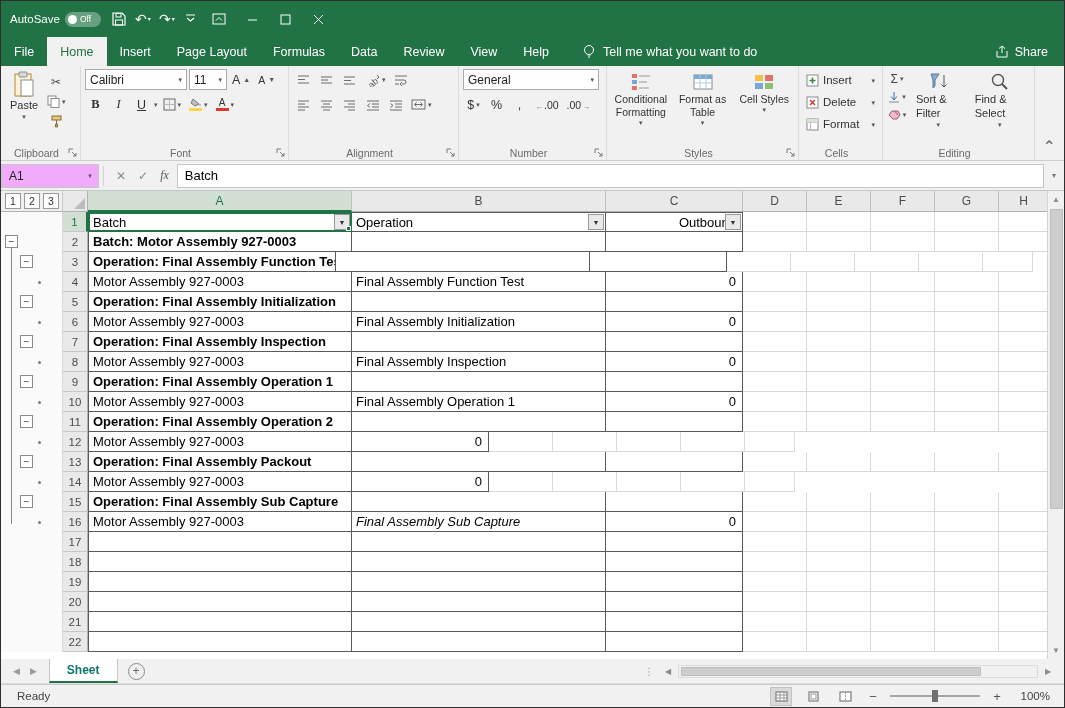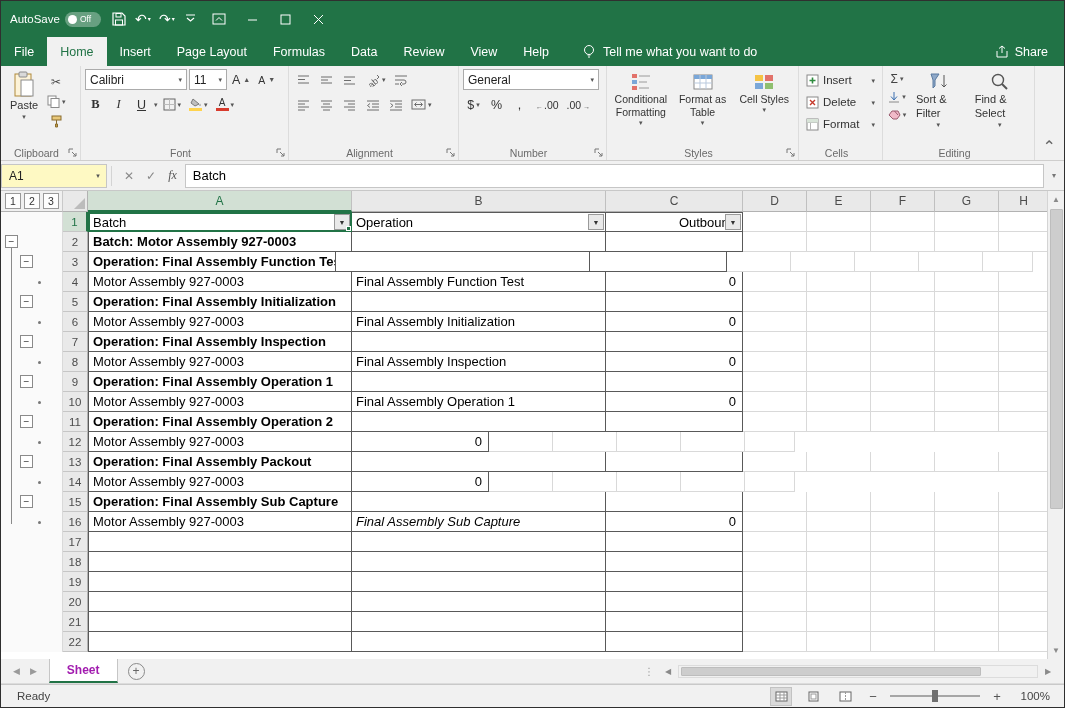--- a/index.html
+++ b/index.html
@@ -49,21 +49,21 @@
 .stylebtn{width:61px;display:flex;flex-direction:column;align-items:center;font-size:10.5px;color:#333;text-align:center;line-height:1.25;padding-top:2px}
 .cellbtn{display:flex;align-items:center;gap:4px;font-size:11.5px;height:22px;padding:0 3px;color:#333}
 .edwrap{display:flex;gap:4px}
 .edmini{display:flex;flex-direction:column;gap:1px;padding-top:1px}
 .supa{font-size:7px;color:#555;margin-left:1px}
 .decbtn{display:flex;align-items:baseline;font-size:10.5px;color:#333;gap:1px}
 .collapse-rb{position:absolute;right:8px;bottom:4px;color:#666}
 
 
 .fbar{height:30px;background:#f1f1f1;display:flex;align-items:center;border-bottom:1px solid #c8c8c8;flex:0 0 auto;padding:3px 0}
-.namebox{width:106px;height:24px;background:#fef9c3;border:1px solid #c6c6c6;display:flex;align-items:center;font-size:12px;padding-left:7px;color:#222}
+.namebox{width:98px;height:24px;background:#f0abfc;border:1px solid #c6c6c6;display:flex;align-items:center;font-size:12px;padding-left:7px;color:#222}
 .namebox .dd{margin-left:auto;width:16px;text-align:center}
 .fdiv{width:5px;height:20px;border-right:1px solid #d4d4d4;margin-right:4px}
 .fbtns{display:flex;align-items:center;color:#8a8a8a;font-size:12px;gap:12px;padding:0 8px}
 .fx{font-style:italic;font-family:"Liberation Serif",serif;color:#555}
 .fcontent{flex:1;height:24px;background:#fff;border:1px solid #c6c6c6;display:flex;align-items:center;padding-left:7px;font-size:13px;color:#000}
 .fexpand{width:20px;text-align:center;color:#777;font-size:8px}
 
 
 .grid{flex:1;position:relative;overflow:hidden;background:#fff}
 .ghrow{display:flex;height:21px}
@@ -95,21 +95,21 @@
 .filterbtn{position:absolute;right:1px;top:50%;transform:translateY(-50%);width:16px;height:16px;background:#e9e9e9;border:1px solid #9a9a9a;display:flex;align-items:center;justify-content:center;font-size:7px;color:#333;z-index:1}
 .vscroll{position:absolute;top:0;right:0;bottom:0;width:17px;background:#f1f1f1;border-left:1px solid #d4d4d4;display:flex;flex-direction:column;align-items:center;color:#8a8a8a;font-size:8px}
 .varr{height:17px;display:flex;align-items:center;justify-content:center;width:100%}
 .vthumb{width:13px;height:300px;background:#cdcdcd;border:1px solid #bdbdbd;border-radius:1px;margin-top:1px}
 .vsp{flex:1}
 
 
 .sheetbar{height:25px;background:#f1f1f1;display:flex;align-items:center;font-size:12px;flex:0 0 auto;border-bottom:1px solid #dcdcdc}
 .tabnav{color:#9a9a9a;font-size:9px;display:flex;gap:10px;padding:0 12px}
 .stabs{display:flex;height:100%}
-.stab{height:100%;display:flex;align-items:center;padding:0 17px;background:#fff;border-left:1px solid #c6c6c6;border-right:1px solid #c6c6c6;color:#a21caf;font-weight:bold;border-bottom:2px solid #217346}
+.stab{height:100%;display:flex;align-items:center;padding:0 17px;background:#fff;border-left:1px solid #c6c6c6;border-right:1px solid #c6c6c6;color:#0f766e;font-weight:bold;border-bottom:2px solid #217346}
 .addsheet{width:17px;height:17px;border:1px solid #8a8a8a;border-radius:50%;display:flex;align-items:center;justify-content:center;font-size:12px;color:#666;margin-left:10px}
 .hsplit{margin-left:auto;color:#9a9a9a;font-size:10px;padding:0 6px}
 .hscroll{display:flex;align-items:center;color:#8a8a8a;font-size:8px;gap:2px;padding-right:8px}
 .htrack{width:360px;height:13px;background:#f1f1f1;border:1px solid #dcdcdc;position:relative}
 .hthumb{position:absolute;left:2px;top:1px;width:300px;height:9px;background:#cdcdcd;border:1px solid #bdbdbd;border-radius:1px}
 .harr{width:16px;text-align:center}
 
 
 .statusbar{height:23px;background:#f1f1f1;border-top:1px solid #c9c9c9;display:flex;align-items:center;font-size:11.5px;color:#444;flex:0 0 auto}
 .sbleft{padding-left:16px}

